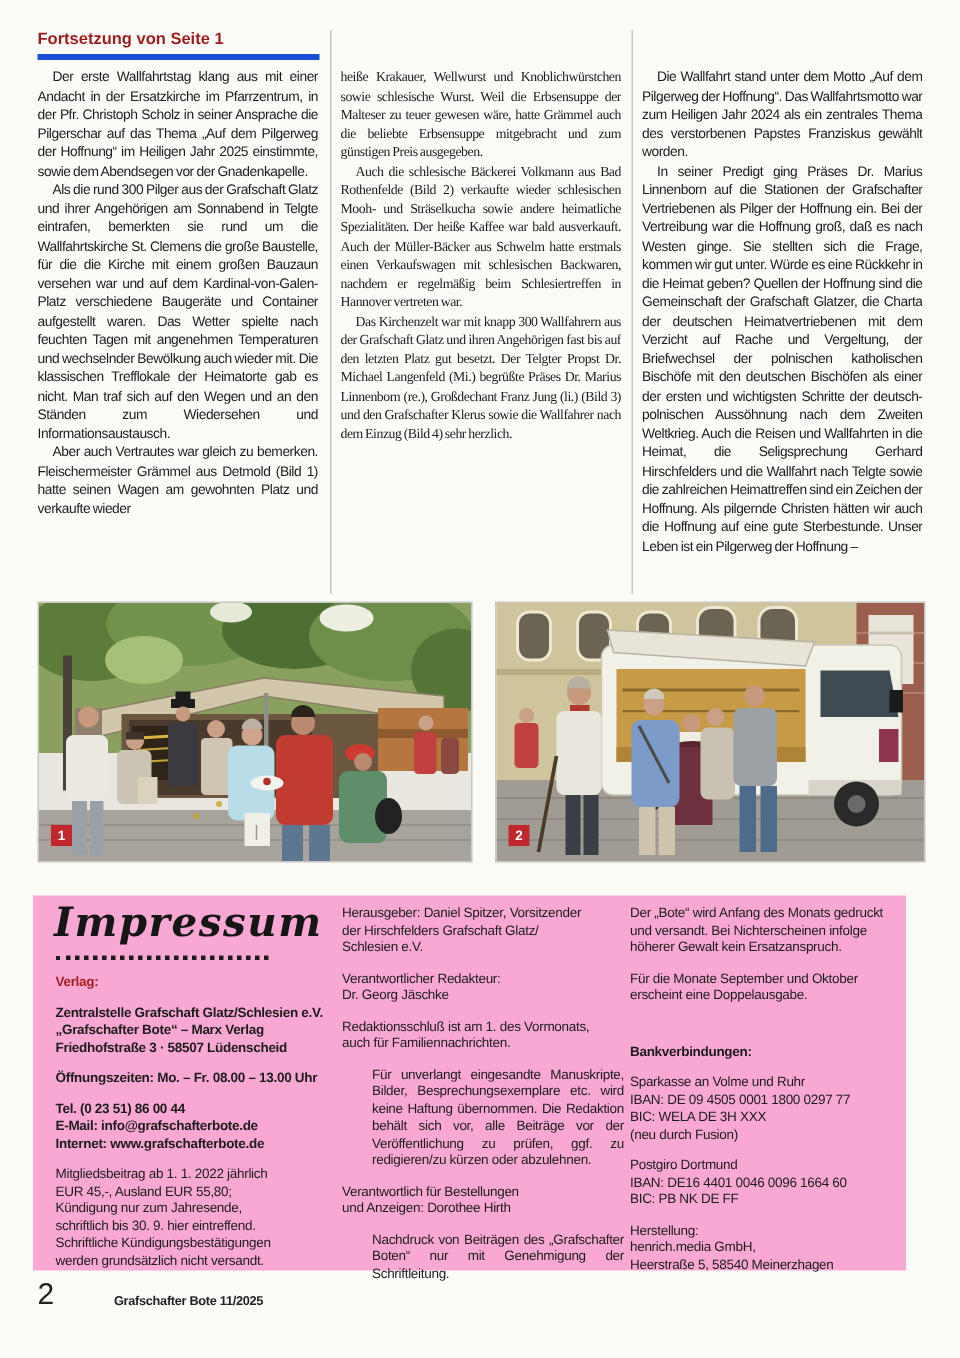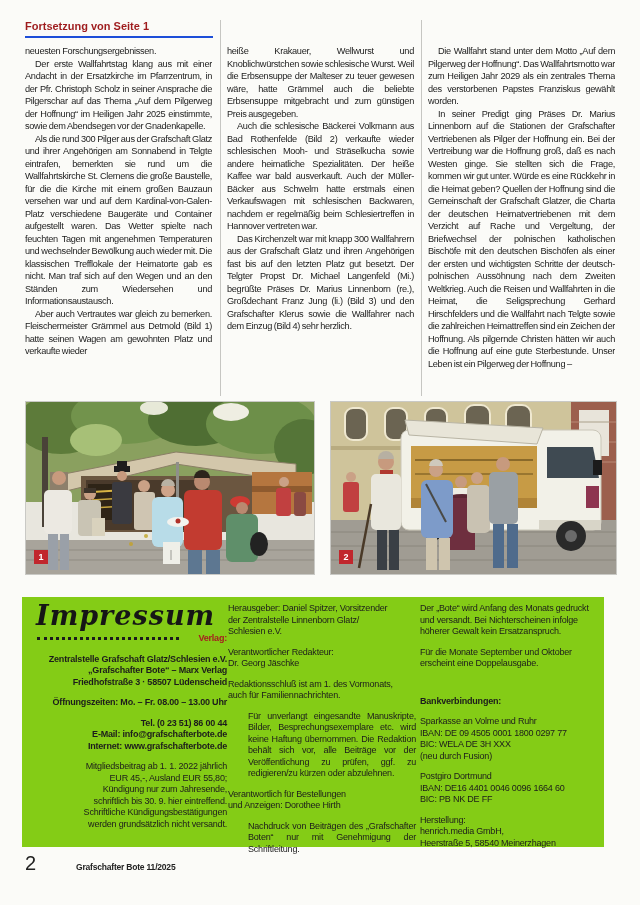--- a/index.html
+++ b/index.html
@@ -7,69 +7,69 @@
     width:640px;height:905px;position:relative;overflow:hidden;
     background:#fbfbf8;
     font-family:"Liberation Sans",sans-serif;
     color:#1c1c1c;
     -webkit-font-smoothing:antialiased;
   }
   
   .cont-header{
     position:absolute;left:25px;top:20px;width:188px;
     font-size:11px;font-weight:bold;color:#9e1b1d;
-    padding-bottom:4px;border-bottom:2px solid #1d4ed8;
+    padding-bottom:4px;border-bottom:4px solid #1d4ed8;
     letter-spacing:0;
   }
   
   .col{
     position:absolute;top:45px;height:353px;overflow:hidden;
     font-size:9.2px;line-height:12.5px;letter-spacing:-0.3px;word-spacing:-0.5px;
     text-align:justify;
   }
   .col p{margin:0;text-indent:10px;}
   .col p.noind{text-indent:0;}
   .col1{left:25px;width:187px;}
-  .col2{left:227px;width:187px;}
+  .col2{left:227px;width:187px;font-family:Liberation Serif, serif;}
   .col3{left:428px;width:187px;}
   .vrule{position:absolute;top:20px;height:376px;width:1px;background:#c6c6c2;}
   .vrule.r1{left:220px;}
   .vrule.r2{left:421px;}
   
   .photo{
     position:absolute;top:401px;height:172px;
     border:1px solid #c9c9c5;background:#e8e6de;box-sizing:content-box;
   }
   .photo svg{display:block;width:100%;height:100%;}
   .photo1{left:25px;width:288px;}
   .photo2{left:330px;width:285px;}
   .badge{
     position:absolute;left:8px;bottom:10px;width:14px;height:14px;
     background:#c1272d;color:#fff;font-size:9px;font-weight:bold;
     display:flex;align-items:center;justify-content:center;
   }
   
   .impressum-box{
     position:absolute;left:22px;top:597px;width:582px;height:250px;
-    background:#84cc16;
+    background:#f9a8d4;
   }
   .imp-title{
     position:absolute;left:14px;top:3px;
     font-family:"DejaVu Serif",serif;font-style:italic;font-weight:bold;
     font-size:27px;color:#161616;letter-spacing:1px;
   }
   .imp-dots{
     position:absolute;left:15px;top:40px;width:142px;height:0;
     border-bottom:3px dotted #1c1c1c;
   }
   .imp-col{
     position:absolute;top:6px;
     font-size:9px;line-height:11.5px;letter-spacing:-0.2px;color:#1c1c1c;
   }
-  .imp-left{left:15px;width:190px;top:36px;text-align:right;}
+  .imp-left{left:15px;width:190px;top:52px;}
   .imp-mid{left:206px;width:188px;}
   .imp-right{left:398px;width:176px;}
   .imp-col .blk{margin:0 0 9px 0;white-space:pre-line;}
   .imp-col .just{white-space:normal;text-align:justify;margin-left:20px;}
   .bold{font-weight:bold;}
   .red-label{color:#a5201f;margin-bottom:9px;}
   
   .page-num{
     position:absolute;left:25px;top:852px;
     font-size:20px;color:#222;font-family:"Liberation Sans",sans-serif;
@@ -81,32 +81,31 @@
 </style>
 </head>
 <body>
 
 <div class="cont-header">Fortsetzung von Seite 1</div>
 
 <div class="vrule r1"></div>
 <div class="vrule r2"></div>
 
 <div class="col col1">
-  <p class="noind">neuesten Forschungsergebnissen.</p>
   <p>Der erste Wallfahrtstag klang aus mit einer Andacht in der Ersatzkirche im Pfarrzentrum, in der Pfr. Christoph Scholz in seiner Ansprache die Pilgerschar auf das Thema „Auf dem Pilgerweg der Hoffnung“ im Heiligen Jahr 2025 einstimmte, sowie dem Abendsegen vor der Gnadenkapelle.</p>
   <p>Als die rund 300 Pilger aus der Grafschaft Glatz und ihrer Angehörigen am Sonnabend in Telgte eintrafen, bemerkten sie rund um die Wallfahrtskirche St. Clemens die große Baustelle, für die die Kirche mit einem großen Bauzaun versehen war und auf dem Kardinal-von-Galen-Platz verschiedene Baugeräte und Container aufgestellt waren. Das Wetter spielte nach feuchten Tagen mit angenehmen Temperaturen und wechselnder Bewölkung auch wieder mit. Die klassischen Trefflokale der Heimatorte gab es nicht. Man traf sich auf den Wegen und an den Ständen zum Wiedersehen und Informationsaustausch.</p>
   <p>Aber auch Vertrautes war gleich zu bemerken. Fleischermeister Grämmel aus Detmold (Bild 1) hatte seinen Wagen am gewohnten Platz und verkaufte wieder</p>
 </div>
 <div class="col col2">
   <p class="noind">heiße Krakauer, Wellwurst und Knoblichwürstchen sowie schlesische Wurst. Weil die Erbsensuppe der Malteser zu teuer gewesen wäre, hatte Grämmel auch die beliebte Erbsensuppe mitgebracht und zum günstigen Preis ausgegeben.</p>
   <p>Auch die schlesische Bäckerei Volkmann aus Bad Rothenfelde (Bild 2) verkaufte wieder schlesischen Mooh- und Sträselkucha sowie andere heimatliche Spezialitäten. Der heiße Kaffee war bald ausverkauft. Auch der Müller-Bäcker aus Schwelm hatte erstmals einen Verkaufswagen mit schlesischen Backwaren, nachdem er regelmäßig beim Schlesiertreffen in Hannover vertreten war.</p>
   <p>Das Kirchenzelt war mit knapp 300 Wallfahrern aus der Grafschaft Glatz und ihren Angehörigen fast bis auf den letzten Platz gut besetzt. Der Telgter Propst Dr. Michael Langenfeld (Mi.) begrüßte Präses Dr. Marius Linnenborn (re.), Großdechant Franz Jung (li.) (Bild 3) und den Grafschafter Klerus sowie die Wallfahrer nach dem Einzug (Bild 4) sehr herzlich.</p>
 </div>
 <div class="col col3">
-  <p>Die Wallfahrt stand unter dem Motto „Auf dem Pilgerweg der Hoffnung“. Das Wallfahrtsmotto war zum Heiligen Jahr 2029 als ein zentrales Thema des verstorbenen Papstes Franziskus gewählt worden.</p>
+  <p>Die Wallfahrt stand unter dem Motto „Auf dem Pilgerweg der Hoffnung“. Das Wallfahrtsmotto war zum Heiligen Jahr 2024 als ein zentrales Thema des verstorbenen Papstes Franziskus gewählt worden.</p>
   <p>In seiner Predigt ging Präses Dr. Marius Linnenborn auf die Stationen der Grafschafter Vertriebenen als Pilger der Hoffnung ein. Bei der Vertreibung war die Hoffnung groß, daß es nach Westen ginge. Sie stellten sich die Frage, kommen wir gut unter. Würde es eine Rückkehr in die Heimat geben? Quellen der Hoffnung sind die Gemeinschaft der Grafschaft Glatzer, die Charta der deutschen Heimatvertriebenen mit dem Verzicht auf Rache und Vergeltung, der Briefwechsel der polnischen katholischen Bischöfe mit den deutschen Bischöfen als einer der ersten und wichtigsten Schritte der deutsch-polnischen Aussöhnung nach dem Zweiten Weltkrieg. Auch die Reisen und Wallfahrten in die Heimat, die Seligsprechung Gerhard Hirschfelders und die Wallfahrt nach Telgte sowie die zahlreichen Heimattreffen sind ein Zeichen der Hoffnung. Als pilgernde Christen hätten wir auch die Hoffnung auf eine gute Sterbestunde. Unser Leben ist ein Pilgerweg der Hoffnung –</p>
 </div>
 
 <div class="photo photo1">
   <svg viewBox="0 0 288 172" preserveAspectRatio="none">
 
     <rect x="0" y="0" width="288" height="100" fill="#8aa05f"></rect>
     <ellipse cx="35" cy="22" rx="45" ry="30" fill="#5d7b3a"></ellipse>
     <ellipse cx="100" cy="14" rx="55" ry="28" fill="#72934c"></ellipse>
     <ellipse cx="170" cy="18" rx="48" ry="26" fill="#4f6e33"></ellipse>
@@ -258,21 +257,21 @@
     <div class="blk">Mitgliedsbeitrag ab 1. 1. 2022 jährlich
 EUR 45,-, Ausland EUR 55,80;
 Kündigung nur zum Jahresende,
 schriftlich bis 30. 9. hier eintreffend.
 Schriftliche Kündigungsbestätigungen
 werden grundsätzlich nicht versandt.</div>
   </div>
 
   <div class="imp-col imp-mid">
     <div class="blk">Herausgeber: Daniel Spitzer, Vorsitzender
-der Zentralstelle Linnenborn Glatz/
+der Hirschfelders Grafschaft Glatz/
 Schlesien e.V.</div>
     <div class="blk">Verantwortlicher Redakteur:
 Dr. Georg Jäschke</div>
     <div class="blk">Redaktionsschluß ist am 1. des Vormonats,
 auch für Familiennachrichten.</div>
     <div class="blk just">Für unverlangt eingesandte Manuskripte, Bilder, Besprechungsexemplare etc. wird keine Haftung übernommen. Die Redaktion behält sich vor, alle Beiträge vor der Veröffentlichung zu prüfen, ggf. zu redigieren/zu kürzen oder abzulehnen.</div>
     <div class="blk">Verantwortlich für Bestellungen
 und Anzeigen: Dorothee Hirth</div>
     <div class="blk just">Nachdruck von Beiträgen des „Grafschafter Boten“ nur mit Genehmigung der Schriftleitung.</div>
   </div>

